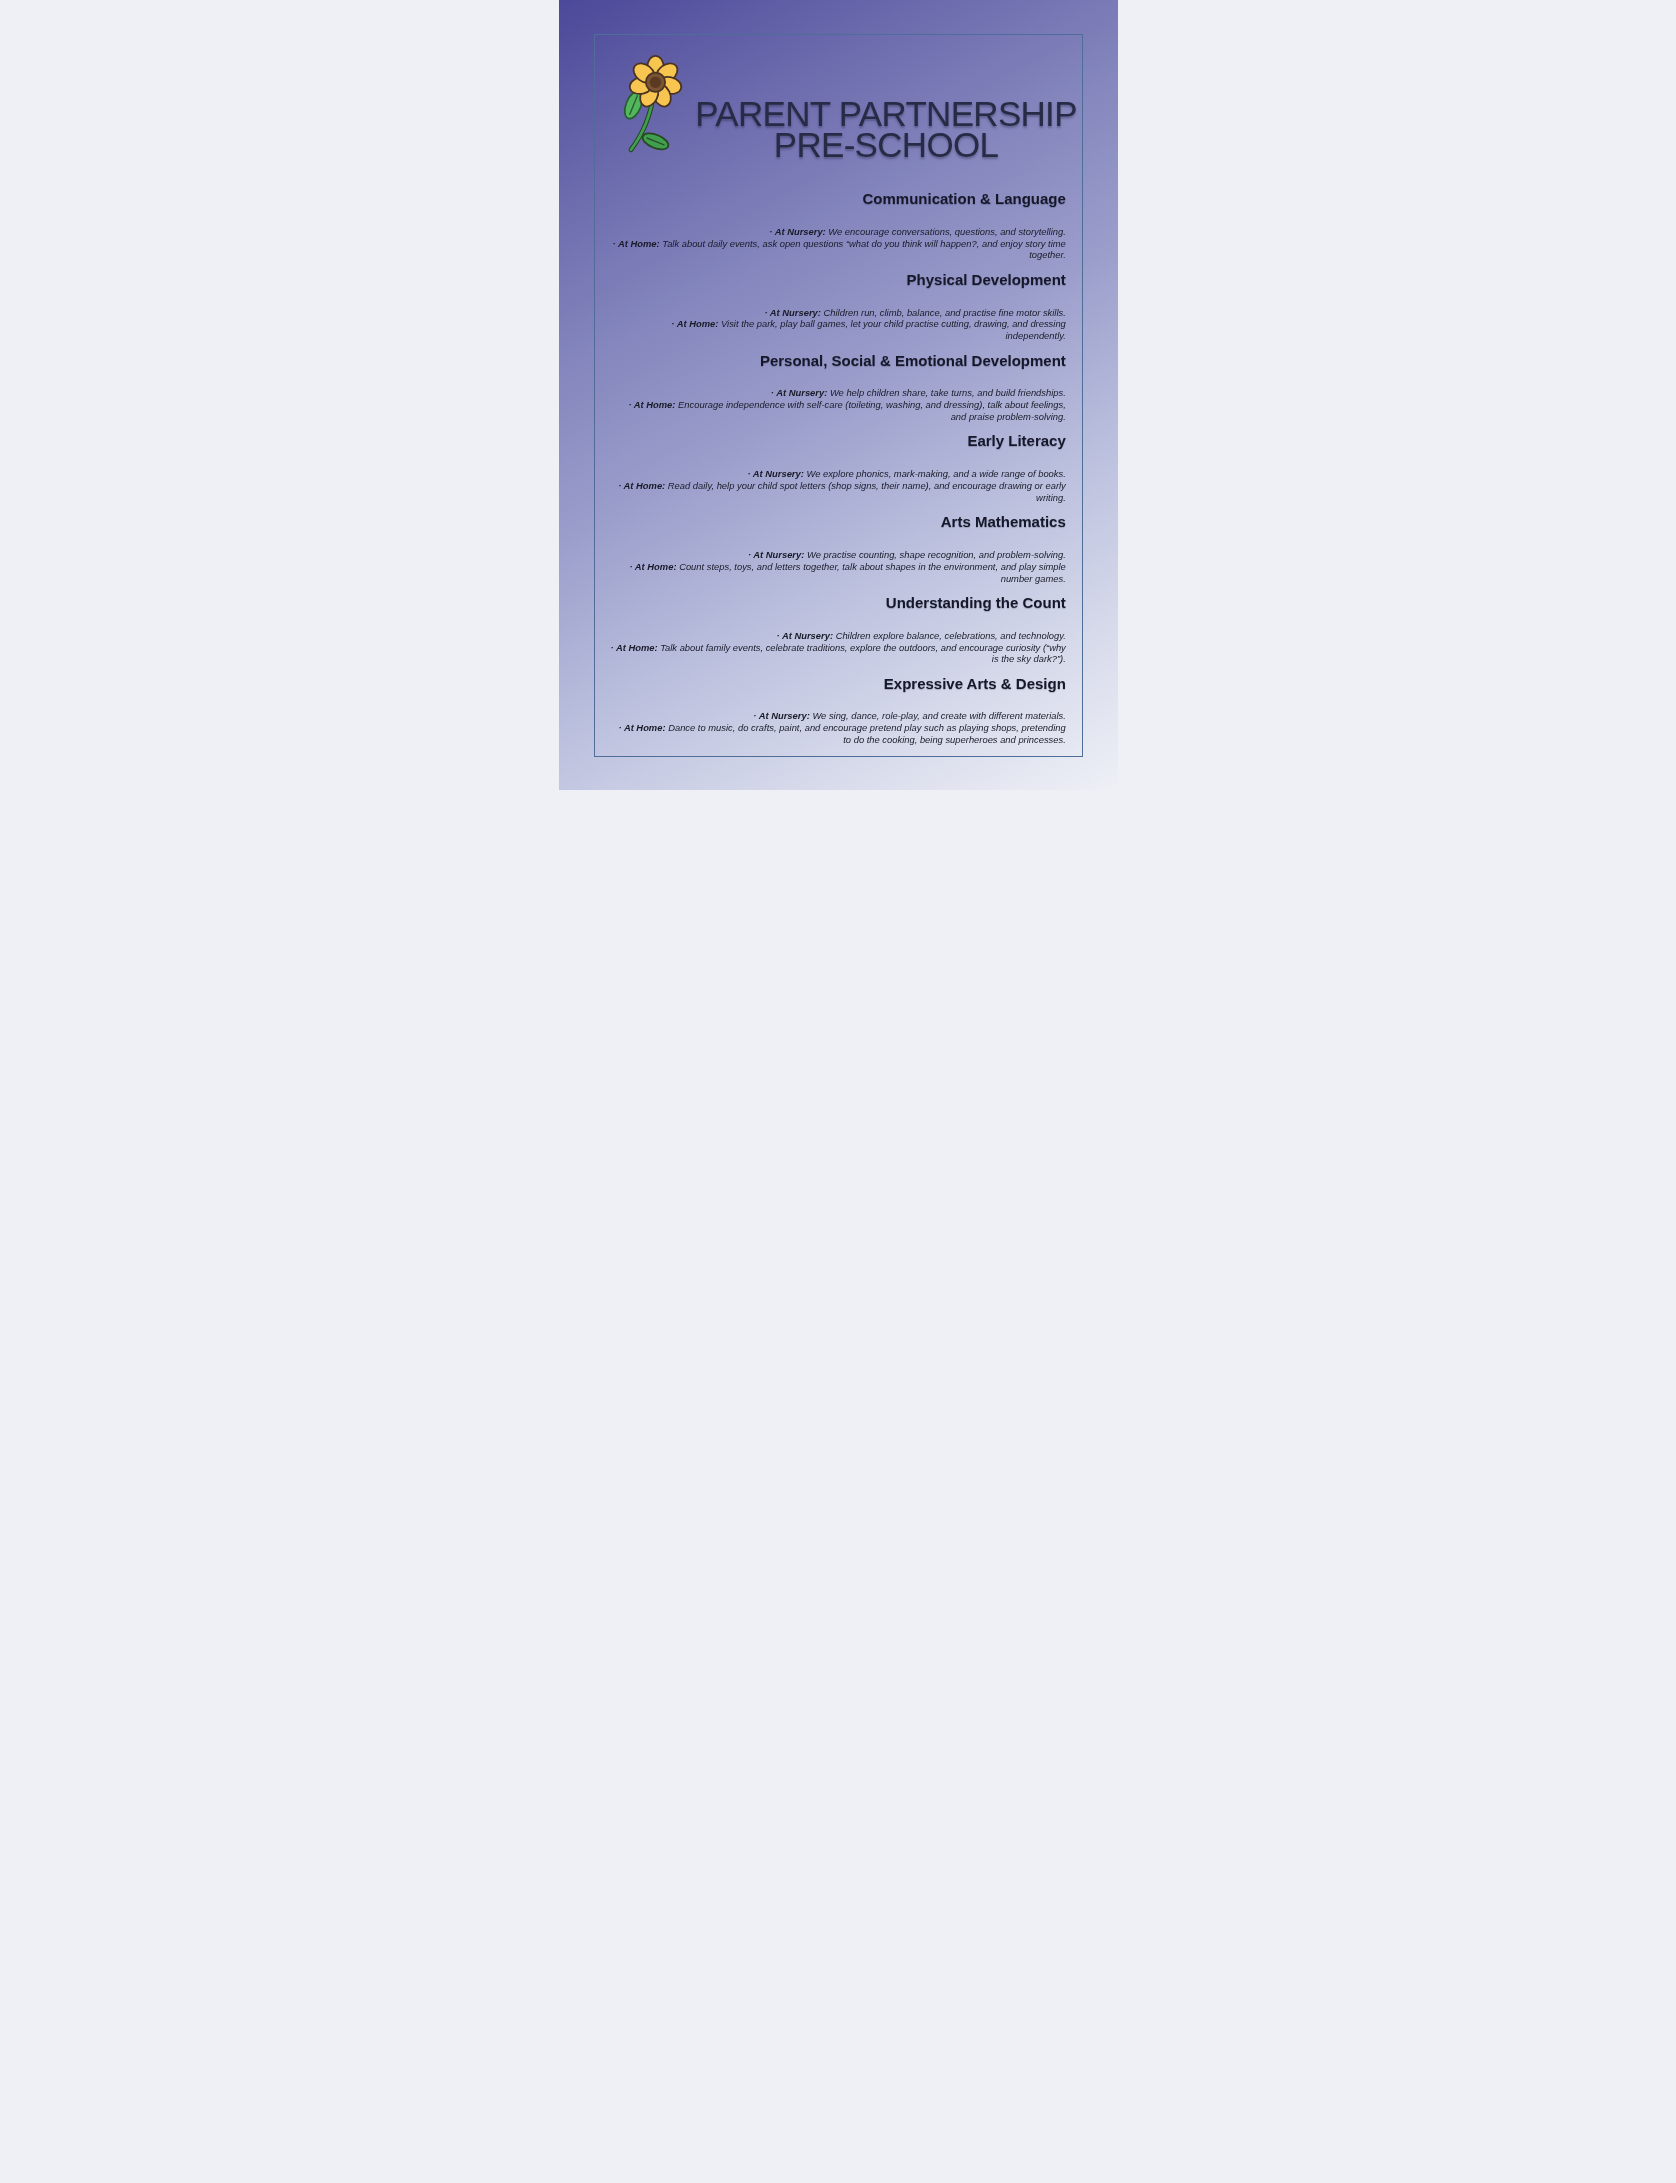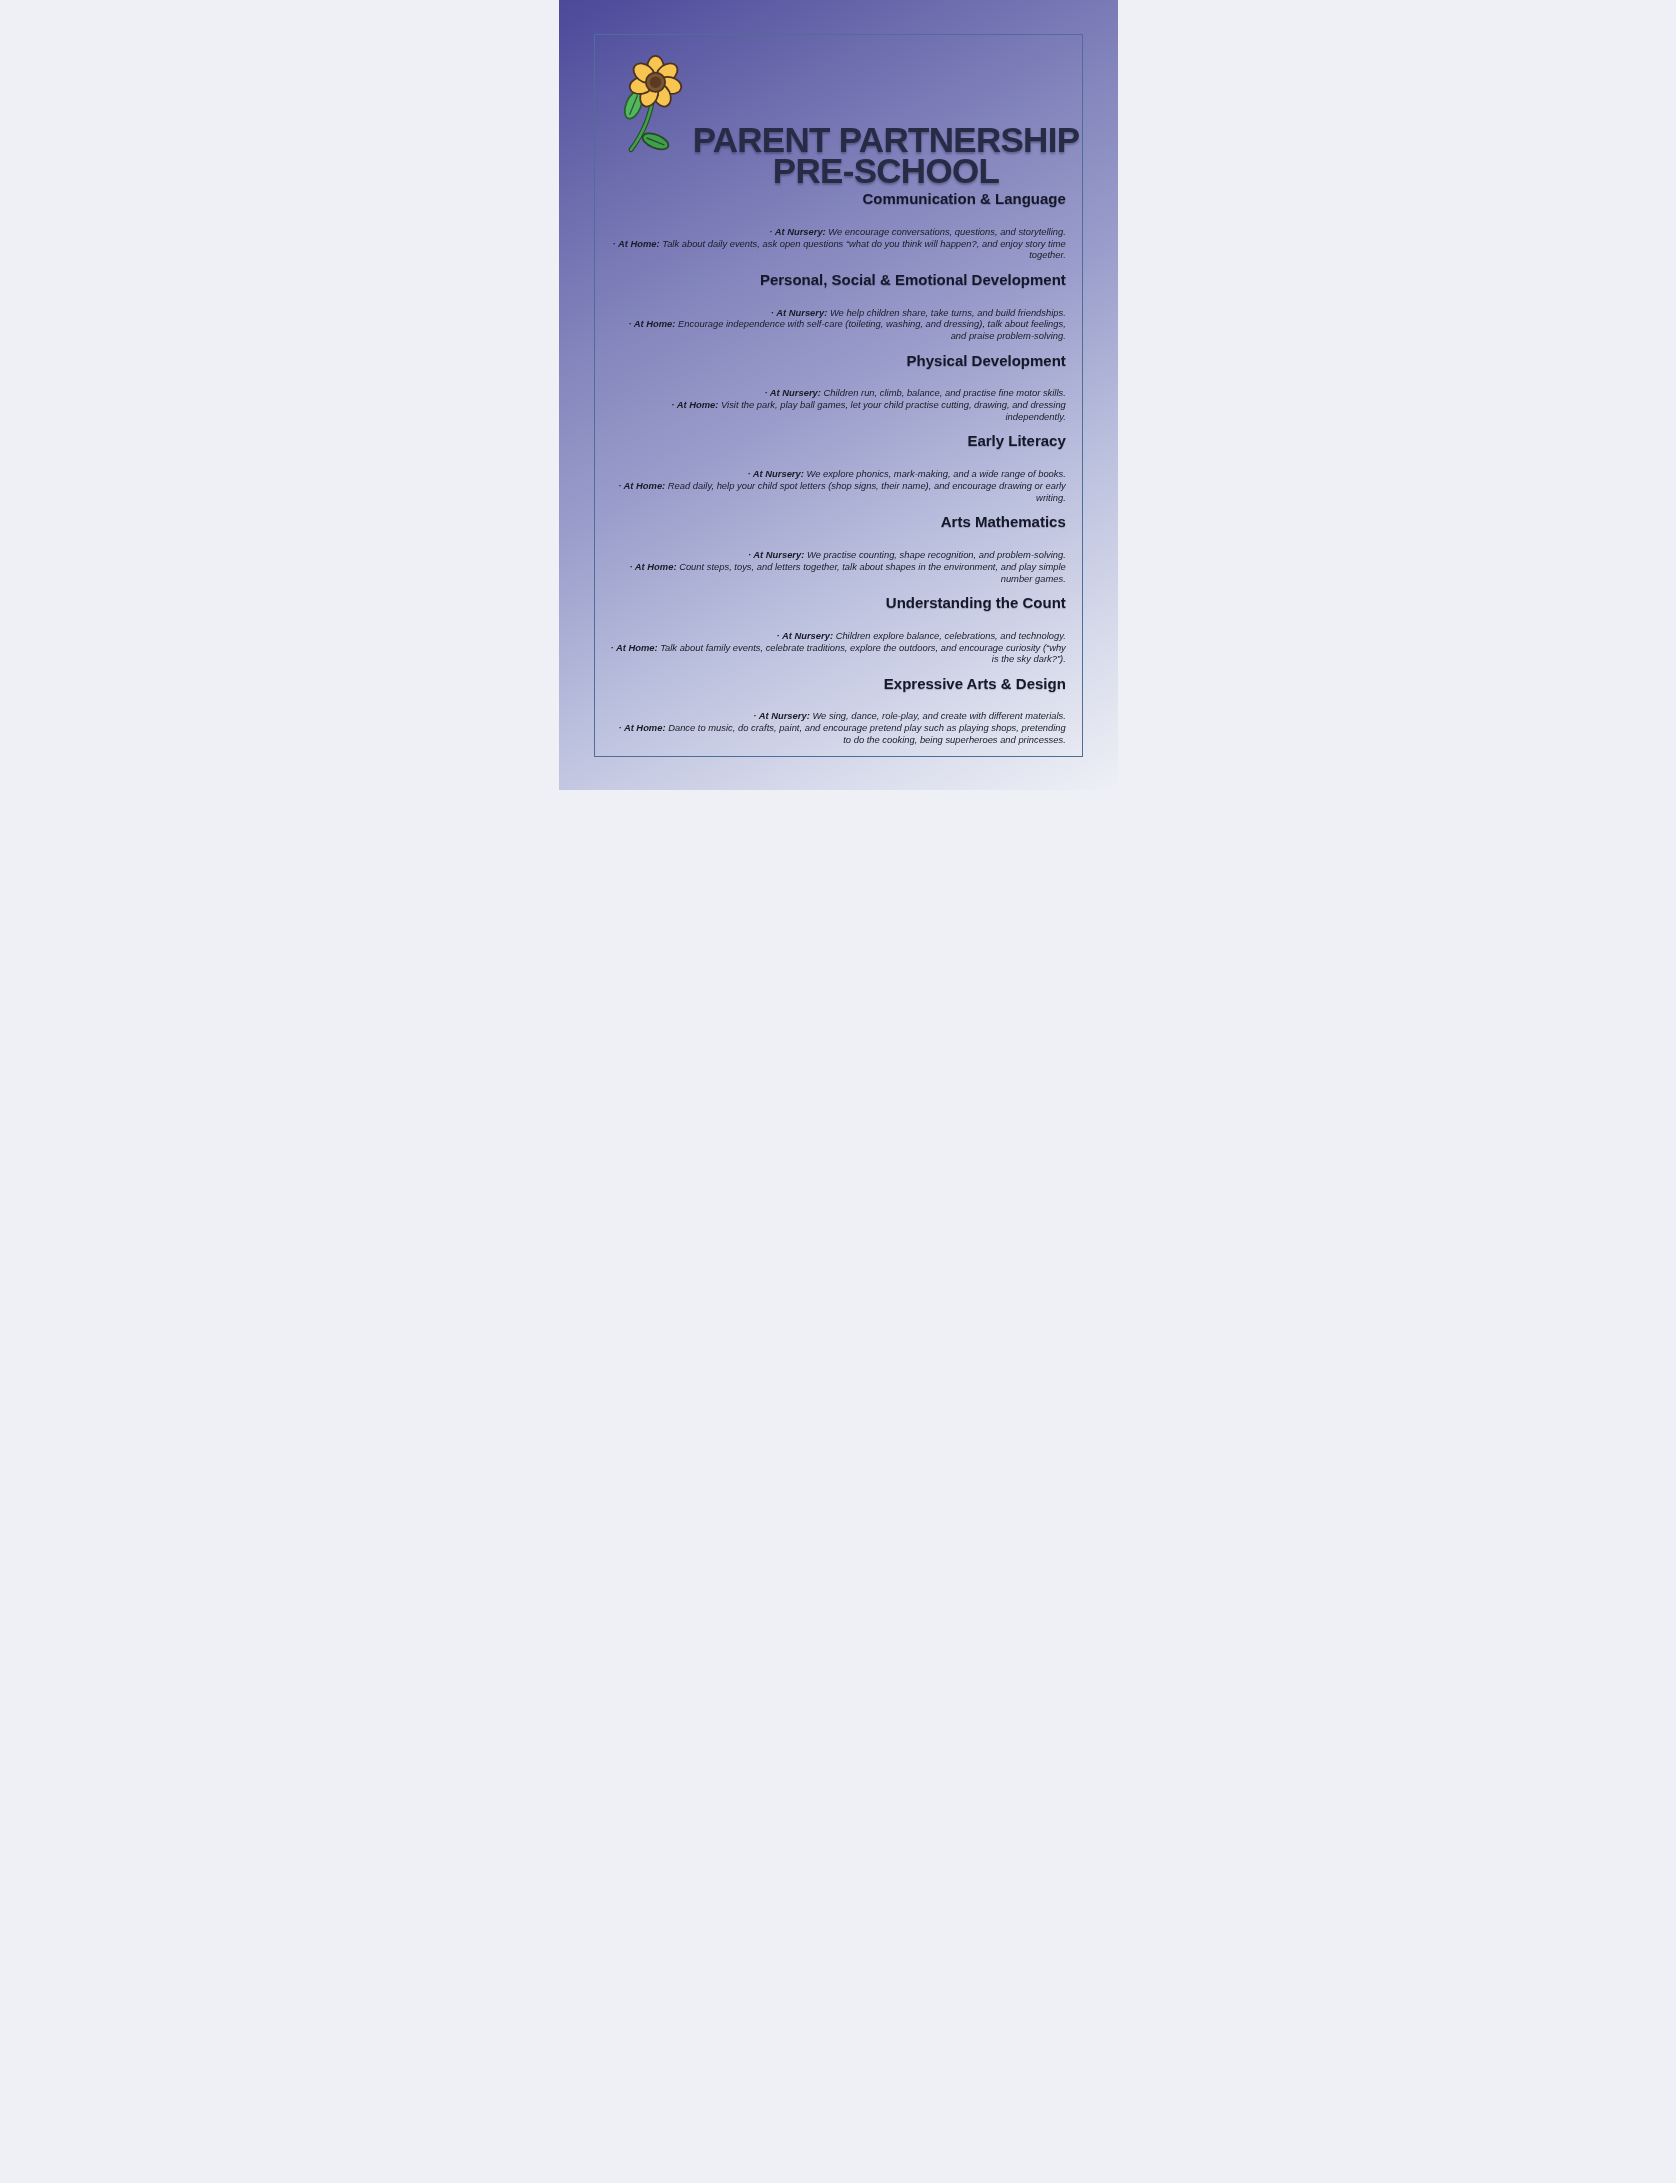--- a/index.html
+++ b/index.html
@@ -21,27 +21,26 @@
   }
   .flower {
     position:absolute;
     left:21.4px; top:13px;
     width:79px; height:114px;
   }
   .title {
     position:absolute;
     left:96px; right:0; top:63px;
     text-align:center;
-    font-weight:bold;
+    font-weight:normal;
     font-size:35px;
     line-height:31px;
     letter-spacing:-0.7px;
     color:#272b45;
     text-shadow:0 1.7px 2.2px rgba(24,26,52,0.35);
-    margin-top:26px;
   }
   .title-line { white-space:nowrap; }
   .content {
     position:absolute;
     top:155px; left:15.7px; right:15.7px;
     text-align:right;
     color:#14161f;
   }
   .section { margin:0 0 9.6px; }
   .section-heading {
@@ -99,32 +98,32 @@
 
       <div class="section">
         <h2 class="section-heading">Communication &amp; Language</h2>
         <div class="section-body">
           <div class="body-line"><b><span>·</span> <span>At Nursery:</span></b> <span>We encourage conversations, questions, and storytelling.</span></div>
           <div class="body-line"><b><span>·</span> <span>At Home:</span></b> <span>Talk about daily events, ask open questions “what do you think will happen?, and enjoy story time together.</span></div>
         </div>
       </div>
 
       <div class="section">
+        <h2 class="section-heading">Physical Development</h2>
+        <div class="section-body">
+          <div class="body-line"><b><span>·</span> <span>At Nursery:</span></b> <span>Children run, climb, balance, and practise fine motor skills.</span></div>
+          <div class="body-line"><b><span>·</span> <span>At Home:</span></b> <span>Visit the park, play ball games, let your child practise cutting, drawing, and dressing independently.</span></div>
+        </div>
+      </div>
+
+      <div class="section">
         <h2 class="section-heading">Personal, Social &amp; Emotional Development</h2>
         <div class="section-body">
           <div class="body-line"><b><span>·</span> <span>At Nursery:</span></b> <span>We help children share, take turns, and build friendships.</span></div>
           <div class="body-line"><b><span>·</span> <span>At Home:</span></b> <span>Encourage independence with self-care (toileting, washing, and dressing), talk about feelings, and praise problem-solving.</span></div>
-        </div>
-      </div>
-
-      <div class="section">
-        <h2 class="section-heading">Physical Development</h2>
-        <div class="section-body">
-          <div class="body-line"><b><span>·</span> <span>At Nursery:</span></b> <span>Children run, climb, balance, and practise fine motor skills.</span></div>
-          <div class="body-line"><b><span>·</span> <span>At Home:</span></b> <span>Visit the park, play ball games, let your child practise cutting, drawing, and dressing independently.</span></div>
         </div>
       </div>
 
       <div class="section">
         <h2 class="section-heading">Early Literacy</h2>
         <div class="section-body">
           <div class="body-line"><b><span>·</span> <span>At Nursery:</span></b> <span>We explore phonics, mark-making, and a wide range of books.</span></div>
           <div class="body-line"><b><span>·</span> <span>At Home:</span></b> <span>Read daily, help your child spot letters (shop signs, their name), and encourage drawing or early writing.</span></div>
         </div>
       </div>

